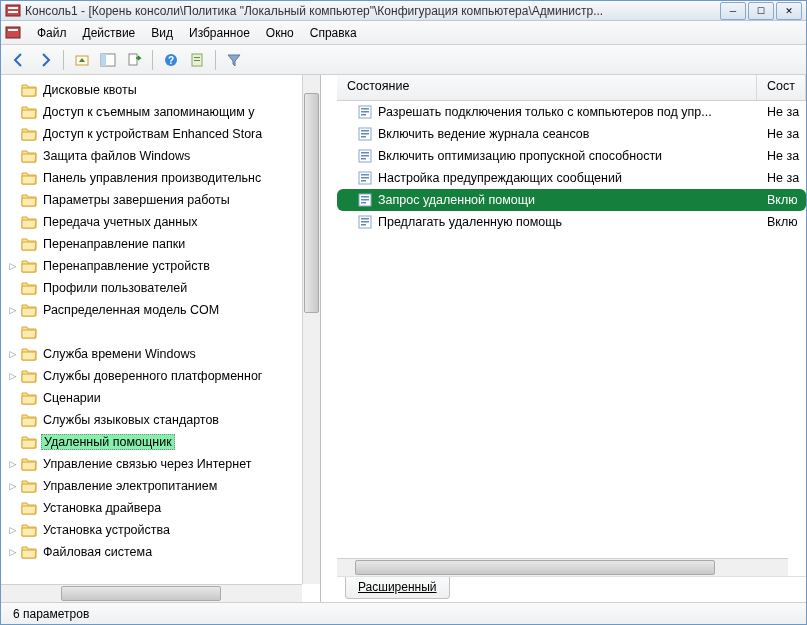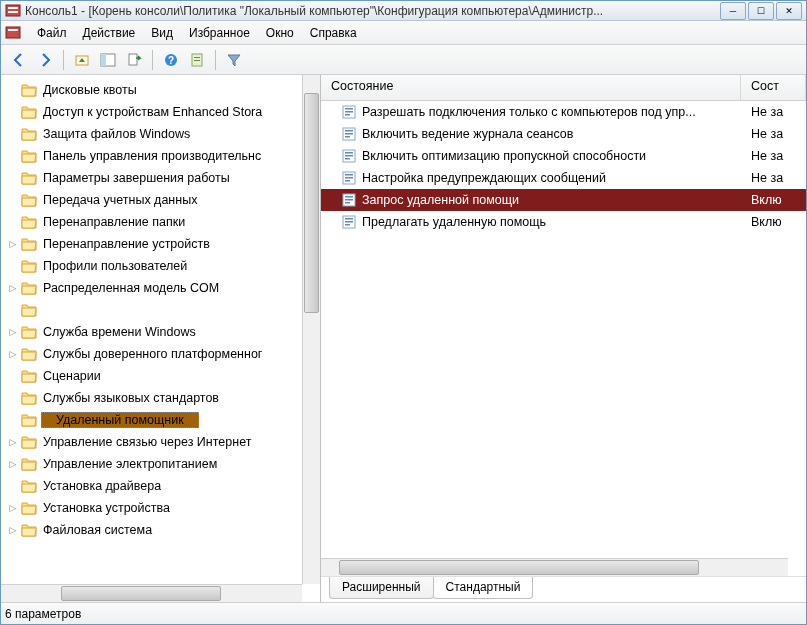--- a/index.html
+++ b/index.html
@@ -9,49 +9,49 @@
 .titlebar-icon { width: 16px; height: 16px; margin-right: 4px; }
 .titlebar-text { font-size: 12px; color: #333; flex: 1; white-space: nowrap; overflow: hidden; text-overflow: ellipsis; }
 .win-buttons { display: flex; gap: 2px; }
 .win-btn { width: 26px; height: 18px; border: 1px solid #8aa8c8; background: linear-gradient(#f0f4f8, #d8e4ee); border-radius: 2px; display: flex; align-items: center; justify-content: center; font-size: 9px; cursor: pointer; }
 .menubar { height: 24px; background: linear-gradient(#fafafa, #eef0f2); display: flex; align-items: center; padding: 0 4px; border-bottom: 1px solid #d0d0d0; font-size: 12px; }
 .menu-icon { width: 16px; height: 16px; margin-right: 8px; }
 .menu-item { padding: 2px 8px; cursor: pointer; }
 .toolbar { height: 30px; background: linear-gradient(#fafafa, #eef0f2); display: flex; align-items: center; padding: 0 6px; border-bottom: 1px solid #d0d0d0; gap: 2px; }
 .tb-sep { width: 1px; height: 20px; background: #c0c0c0; margin: 0 4px; }
 .tb-btn { width: 24px; height: 24px; display: flex; align-items: center; justify-content: center; cursor: pointer; border-radius: 2px; }
-.content { flex: 1; display: flex; min-height: 0; }
+.content { flex: 1; display: flex; min-height: 0; gap: 16px; }
 .tree-panel { width: 320px; border-right: 1px solid #c0c0c0; display: flex; flex-direction: column; overflow: hidden; position: relative; }
 .tree-body { flex: 1; overflow: hidden; padding: 4px 0; font-size: 12.5px; }
 .tree-item { display: flex; align-items: center; height: 22px; padding: 0 4px 0 6px; white-space: nowrap; cursor: pointer; }
-.tree-item.selected .tree-label { background: #a16207; border: 1px dotted #888; padding: 0 14px; }
+.tree-item.selected .tree-label { background: #86efac; border: 1px dotted #888; padding: 0 2px; }
 .expander { width: 12px; height: 12px; margin-right: 2px; display: flex; align-items: center; justify-content: center; font-size: 9px; color: #888; }
 .folder-icon { width: 16px; height: 14px; margin-right: 4px; }
 .tree-label { padding: 1px 2px; }
 .tree-scroll-y { position: absolute; right: 0; top: 0; bottom: 18px; width: 18px; background: #f0f0f0; border-left: 1px solid #d0d0d0; }
 .tree-scroll-y .thumb { position: absolute; left: 1px; right: 1px; top: 18px; height: 220px; background: linear-gradient(90deg,#e8e8e8,#c8c8c8); border: 1px solid #aaa; border-radius: 2px; }
 .tree-scroll-x { position: absolute; left: 0; right: 18px; bottom: 0; height: 18px; background: #f0f0f0; border-top: 1px solid #d0d0d0; }
 .tree-scroll-x .thumb { position: absolute; top: 1px; bottom: 1px; left: 60px; width: 160px; background: linear-gradient(#e8e8e8,#c8c8c8); border: 1px solid #aaa; border-radius: 2px; }
 .list-panel { flex: 1; display: flex; flex-direction: column; position: relative; }
 .list-header { display: flex; height: 26px; background: linear-gradient(#fafafa, #eef0f2); border-bottom: 1px solid #d0d0d0; font-size: 12.5px; }
 .col-h { padding: 4px 10px; border-right: 1px solid #d8d8d8; cursor: pointer; }
 .col-h.c1 { width: 420px; }
 .col-h.c2 { flex: 1; }
 .list-body { flex: 1; overflow: hidden; font-size: 12.5px; position: relative; }
 .list-row { display: flex; align-items: center; height: 22px; cursor: pointer; }
-.list-row.selected { background: #7f1d1d; color: #fff; }
+.list-row.selected { background: #15803d; color: #fff; border-radius: 6px; }
 .cell1 { width: 420px; padding-left: 21px; display: flex; align-items: center; }
 .cell2 { flex: 1; padding-left: 10px; }
 .list-icon { width: 14px; height: 14px; margin-right: 6px; }
 .list-scroll-x { position: absolute; left: 0; right: 18px; bottom: 0; height: 18px; background: #f0f0f0; border-top: 1px solid #d0d0d0; }
 .list-scroll-x .thumb { position: absolute; top: 1px; bottom: 1px; left: 18px; width: 360px; background: linear-gradient(#e8e8e8,#c8c8c8); border: 1px solid #aaa; border-radius: 2px; }
 .tabs { height: 26px; display: flex; align-items: flex-start; padding-left: 8px; background: #fff; border-top: 1px solid #e0e0e0; font-size: 12px; }
-.tab { padding: 3px 12px 4px; border: 1px solid #c0c0c0; border-top: none; background: linear-gradient(#fafafa,#eef0f2); border-radius: 0 0 4px 4px; margin-right: -1px; cursor: pointer; }
+.tab { padding: 3px 12px 4px; border: 1px solid #c0c0c0; border-top: none; background: linear-gradient(#fafafa,#eef0f2); border-radius: 0 0 4px 4px; margin-right: -1px; cursor: pointer; text-decoration: underline; }
 .tab.active { background: #fff; }
-.statusbar { height: 22px; background: linear-gradient(#fafafa,#eef0f2); border-top: 1px solid #d0d0d0; font-size: 12px; padding: 2px 4px; display: flex; align-items: center; }
+.statusbar { height: 22px; background: linear-gradient(#fafafa,#eef0f2); border-top: 1px solid #d0d0d0; font-size: 12px; padding: 2px 12px; display: flex; align-items: center; }
 </style>
 </head>
 <body>
 
 <div class="window">
   <div class="titlebar">
     <svg class="titlebar-icon" viewBox="0 0 16 16">
         <rect x="1" y="2" width="14" height="11" fill="#c94a4a" stroke="#7a2020"></rect>
         <rect x="3" y="4" width="10" height="2" fill="#fff"></rect>
         <rect x="3" y="8" width="10" height="2" fill="#fff"></rect>
@@ -139,20 +139,28 @@
               <path d="M1 5 L15 5 L14 13 L1 13 Z" fill="#fdecb0" stroke="#d8a838"></path>
             </svg>
             <span class="tree-label">Дисковые квоты</span>
           </div>
           <div class="tree-item">
             <span class="expander"></span>
             <svg class="folder-icon" viewBox="0 0 16 14">
               <path d="M1 3 L1 13 L15 13 L15 4 L7 4 L6 2 L1 2 Z" fill="#fce28a" stroke="#d8a838"></path>
               <path d="M1 5 L15 5 L14 13 L1 13 Z" fill="#fdecb0" stroke="#d8a838"></path>
             </svg>
+            <span class="tree-label">Доступ к съемным запоминающим у</span>
+          </div>
+          <div class="tree-item">
+            <span class="expander"></span>
+            <svg class="folder-icon" viewBox="0 0 16 14">
+              <path d="M1 3 L1 13 L15 13 L15 4 L7 4 L6 2 L1 2 Z" fill="#fce28a" stroke="#d8a838"></path>
+              <path d="M1 5 L15 5 L14 13 L1 13 Z" fill="#fdecb0" stroke="#d8a838"></path>
+            </svg>
             <span class="tree-label">Доступ к устройствам Enhanced Stora</span>
           </div>
           <div class="tree-item">
             <span class="expander"></span>
             <svg class="folder-icon" viewBox="0 0 16 14">
               <path d="M1 3 L1 13 L15 13 L15 4 L7 4 L6 2 L1 2 Z" fill="#fce28a" stroke="#d8a838"></path>
               <path d="M1 5 L15 5 L14 13 L1 13 Z" fill="#fdecb0" stroke="#d8a838"></path>
             </svg>
             <span class="tree-label">Защита файлов Windows</span>
           </div>
@@ -385,21 +393,20 @@
               <span>Предлагать удаленную помощь</span>
             </div>
             <div class="cell2">Вклю</div>
           </div>
       <div class="list-scroll-x">
             <div class="thumb"></div>
           </div>
         </div>
       <div class="tabs">
         <div class="tab">Расширенный</div>
-        <div class="tab active">Стандартный</div>
       </div>
     </div>
   </div>
 
   <div class="statusbar">
     <span>6 параметров</span>
   </div>
 </div>
 
 </body></html>

